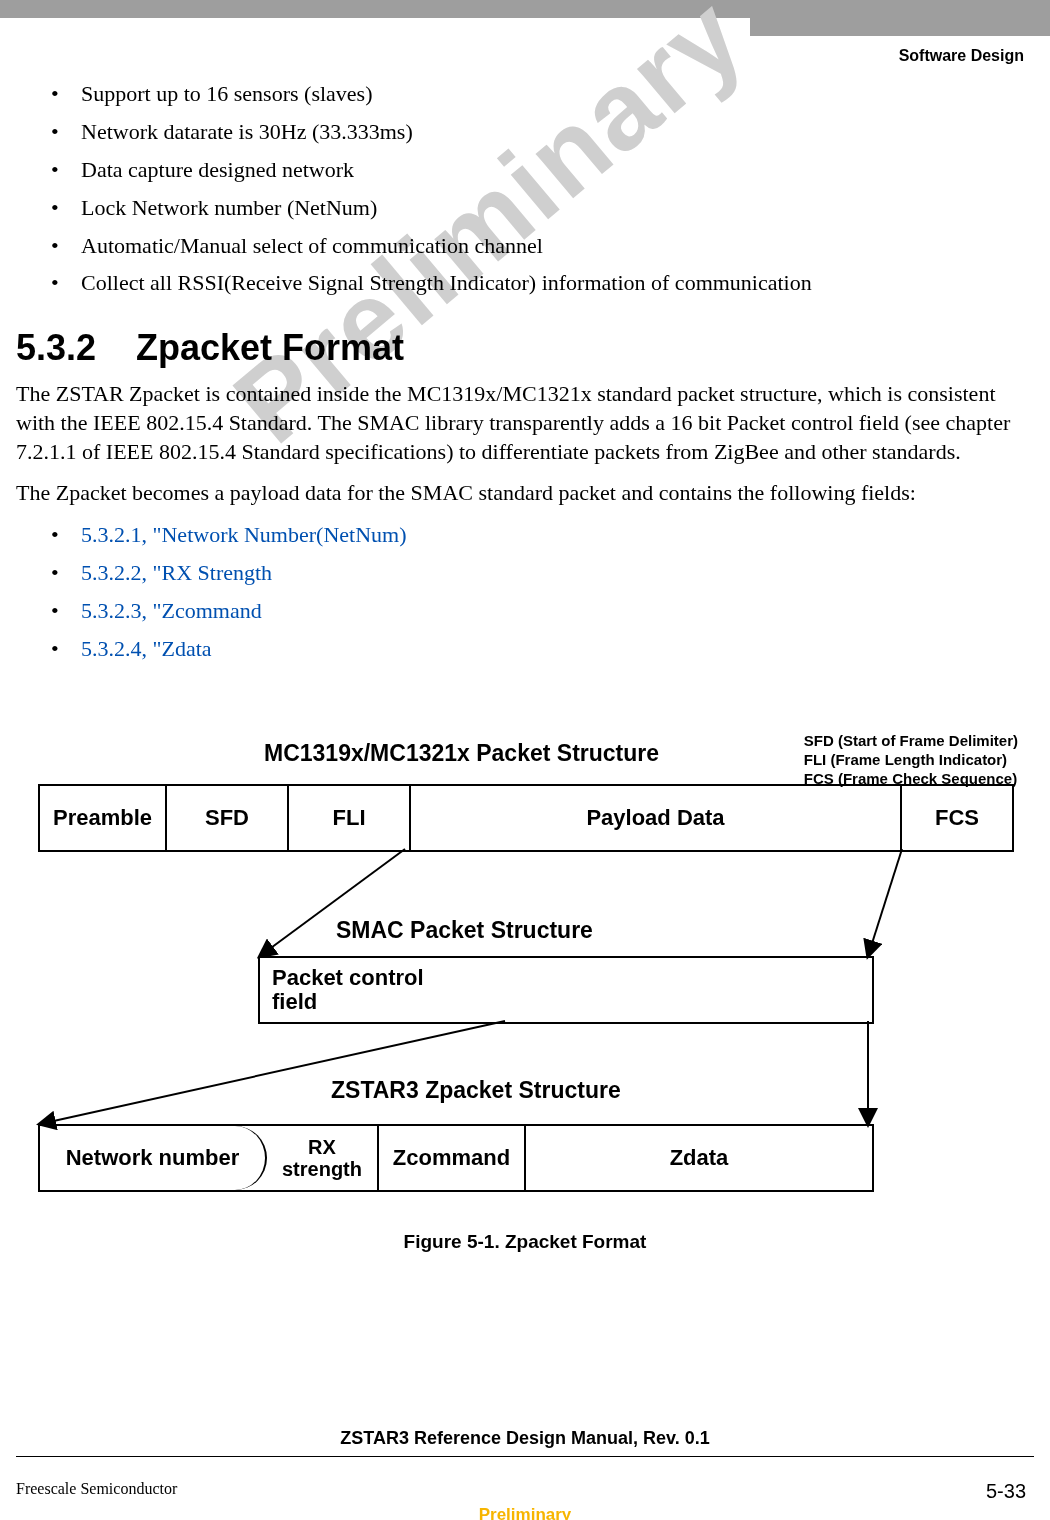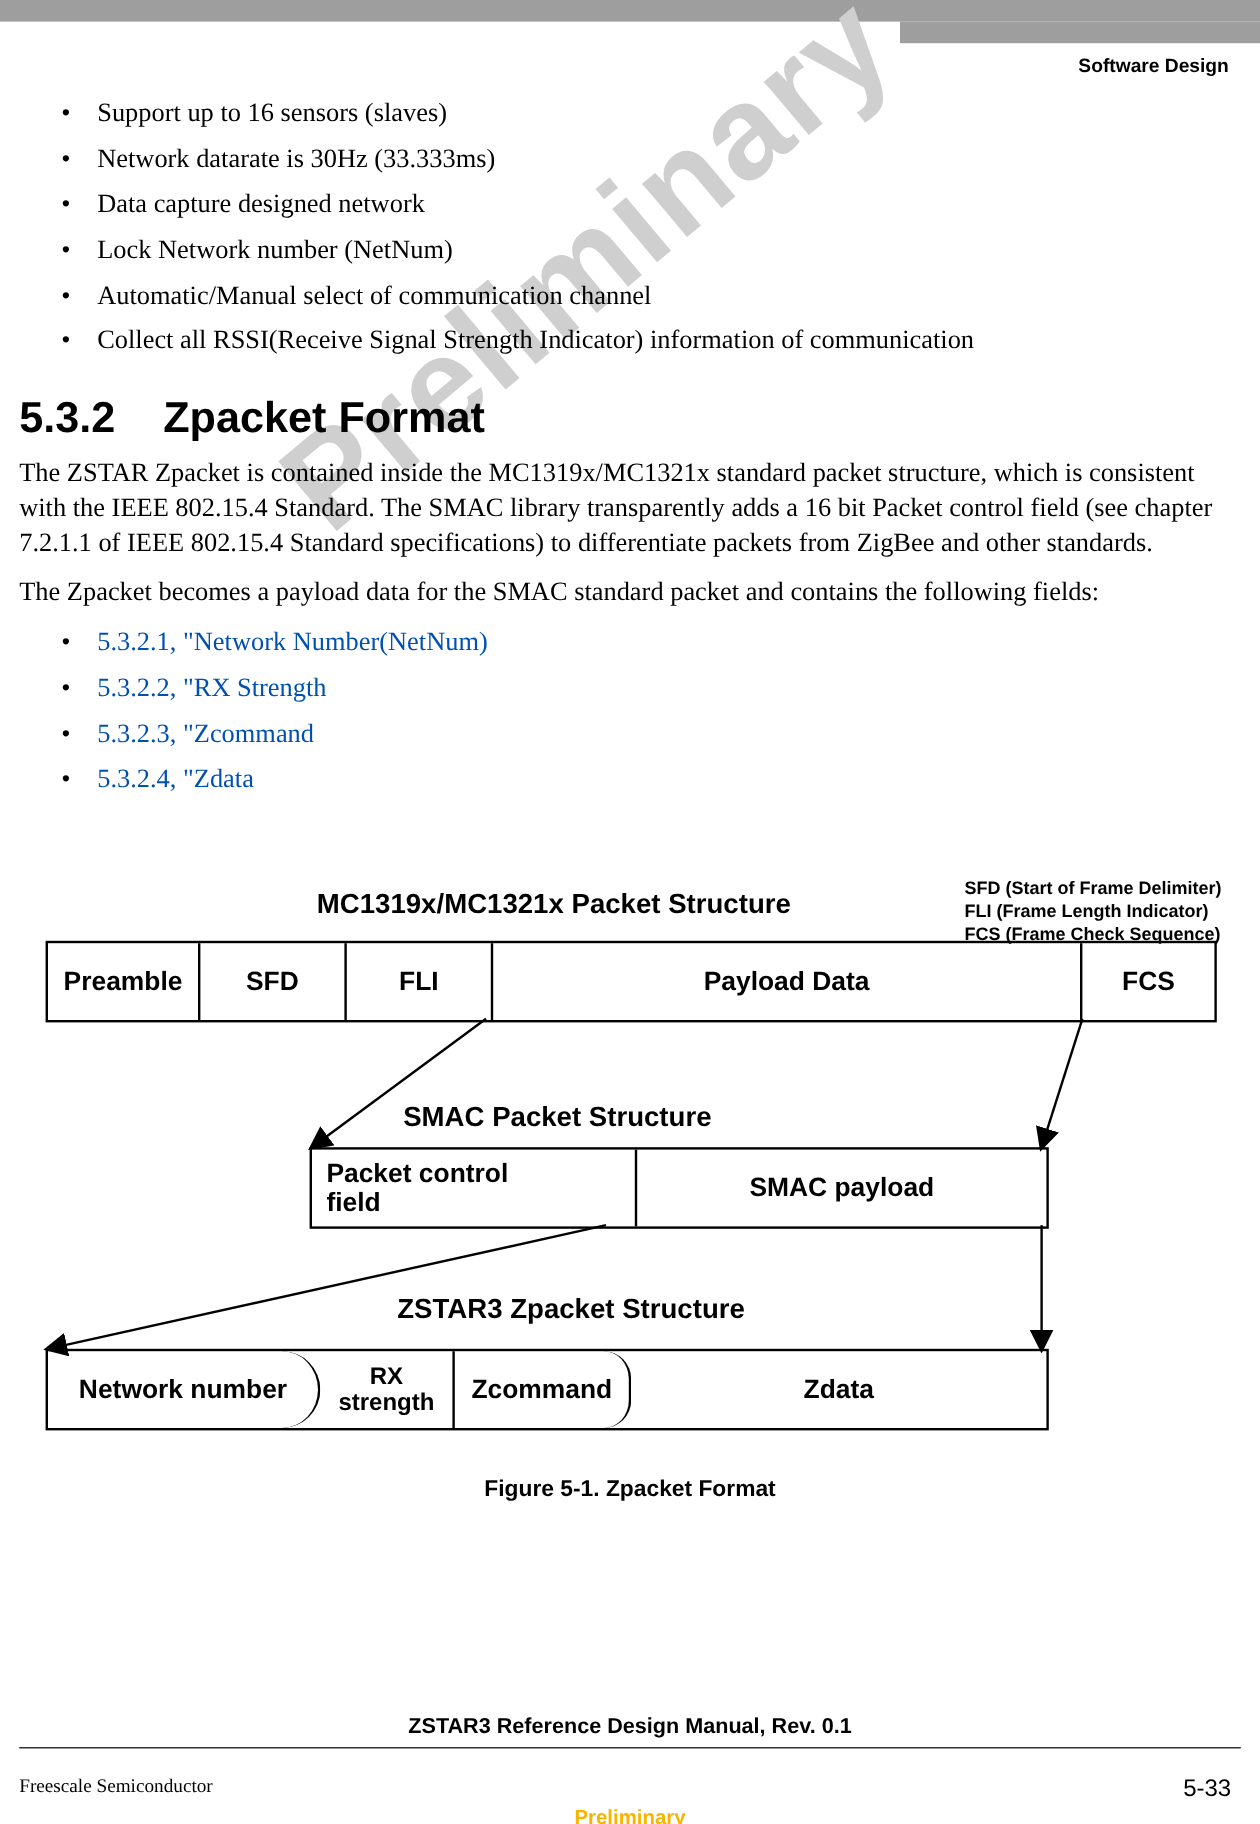--- a/index.html
+++ b/index.html
@@ -166,21 +166,21 @@
     width: 832px; height: 64px;
     border: 2px solid #000;
     display: flex;
     font-weight: bold;
     font-size: 22px;
   }
   .table3 .c { border-right: 2px solid #000; display:flex; align-items:center; justify-content:center; text-align:center; }
   .table3 .c:last-child { border-right: none; }
   .t3-nn { width: 225px; border-radius: 32px; }
   .t3-rx { width: 110px; line-height:1.1; font-size:20px; }
-  .t3-zc { width: 145px; border-radius: 23px; }
+  .t3-zc { width: 145px; }
   .t3-zd { flex: 1; }
 
   .caption {
     position: absolute;
     left: 0; top: 545px;
     width: 1018px;
     text-align: center;
     font-weight: bold;
     font-size: 19px;
   }
@@ -291,21 +291,20 @@
     </div>
 
     <div class="fig-title2">SMAC Packet Structure</div>
     <div class="table2">
       <div class="c t2-pc">
         <div style="width:100%;text-align:left;">
           <span>Packet control</span><br>
           <span>field</span>
         </div>
       </div>
-      <div class="c t2-pl">SMAC payload</div>
     </div>
 
     <div class="fig-title3">ZSTAR3 Zpacket Structure</div>
     <div class="table3">
       <div class="c t3-nn">Network number</div>
       <div class="c t3-rx">
         <div>
           <span>RX</span><br>
           <span>strength</span>
         </div>

